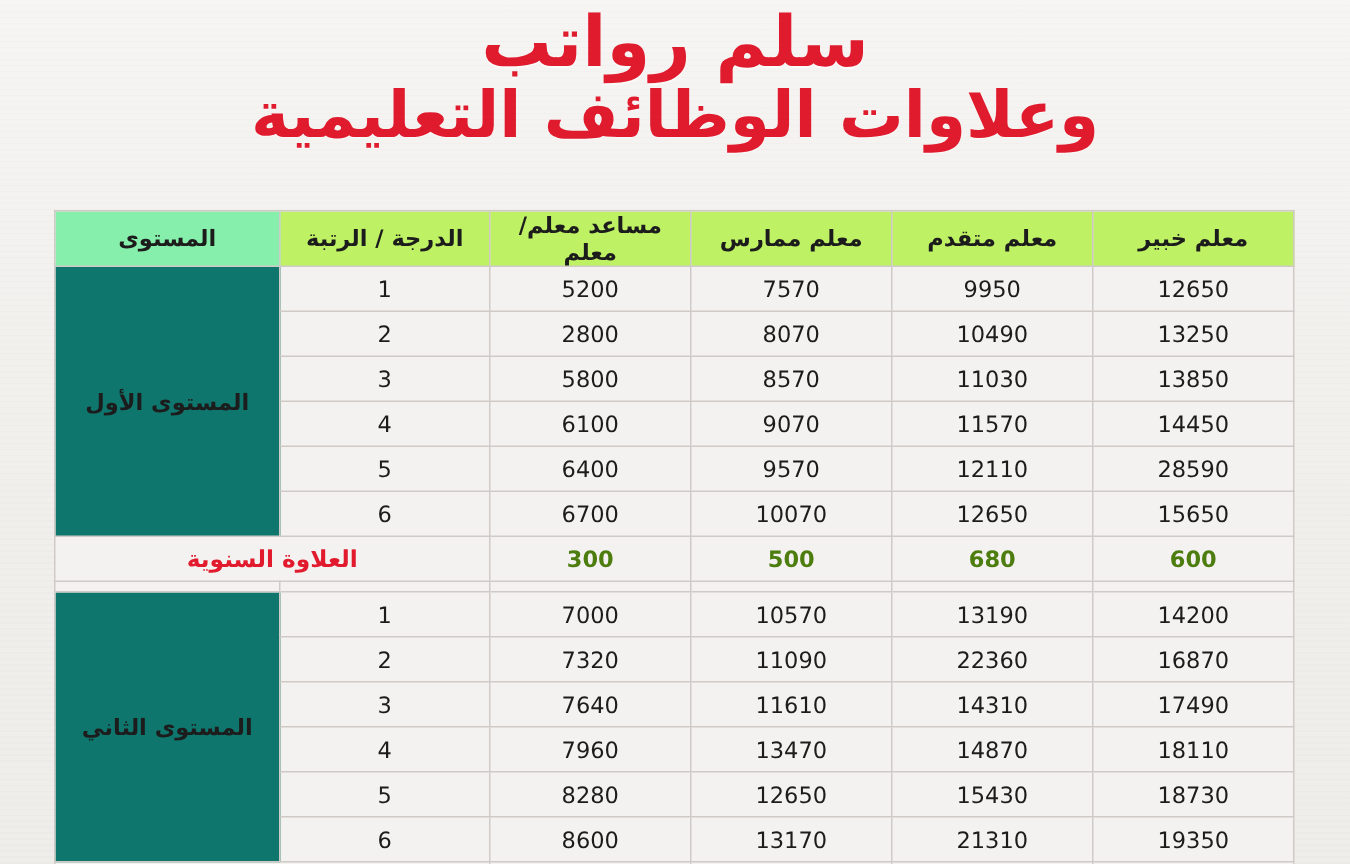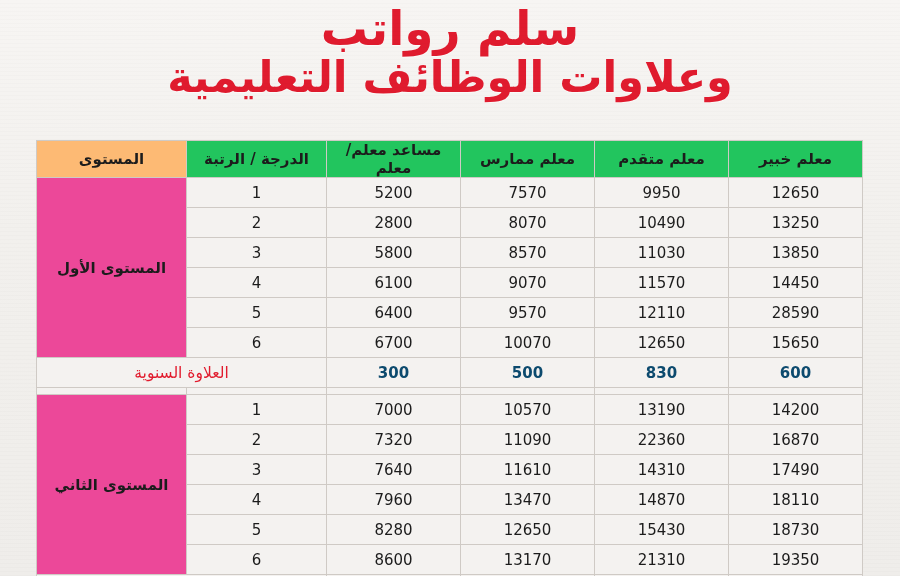--- a/index.html
+++ b/index.html
@@ -65,48 +65,48 @@
   table.salary th, table.salary td {
     border: 1px solid #cfcac5;
     text-align: center;
     vertical-align: middle;
     font-size: 15px;
     color: #1c1c1c;
     height: 29px;
     padding: 0;
   }
   thead th {
-    background: #22c55e;
+    background: #bef264;
     color: #ffffff;
     font-weight: bold;
     font-size: 15.5px;
     height: 33px;
     border: 1px solid #e11b2d;
   }
   thead th.level-head {
-    background: #fdba74;
+    background: #86efac;
   }
   td.level-cell {
     font-weight: bold;
     font-size: 16px;
     color: #111;
-    background: #ec4899;
+    background: #0f766e;
   }
   td.rank-cell {
     font-size: 15px;
   }
   tr.allowance td {
-    color: #0c4a6e;
+    color: #4d7c0f;
     font-weight: bold;
     font-size: 15px;
     background: #f4f2f0;
   }
   tr.allowance td.allowance-label {
     color: #e11b2d;
-    font-weight: normal;
+    font-weight: bold;
     font-size: 15.5px;
   }
   tr.spacer td {
     border-left: 1px solid #cfcac5;
     border-right: 1px solid #cfcac5;
     border-top: none;
     border-bottom: none;
     height: 6px;
     background: #f4f2f0;
   }
@@ -187,21 +187,21 @@
         </tr>
         <tr>
           <td>15650</td>
           <td>12650</td>
           <td>10070</td>
           <td>6700</td>
           <td class="rank-cell">6</td>
         </tr>
         <tr class="allowance">
           <td>600</td>
-          <td>830</td>
+          <td>680</td>
           <td>500</td>
           <td>300</td>
           <td class="allowance-label" colspan="2">العلاوة السنوية</td>
         </tr>
 
         <tr class="spacer">
           <td></td>
           <td></td>
           <td></td>
           <td></td>

